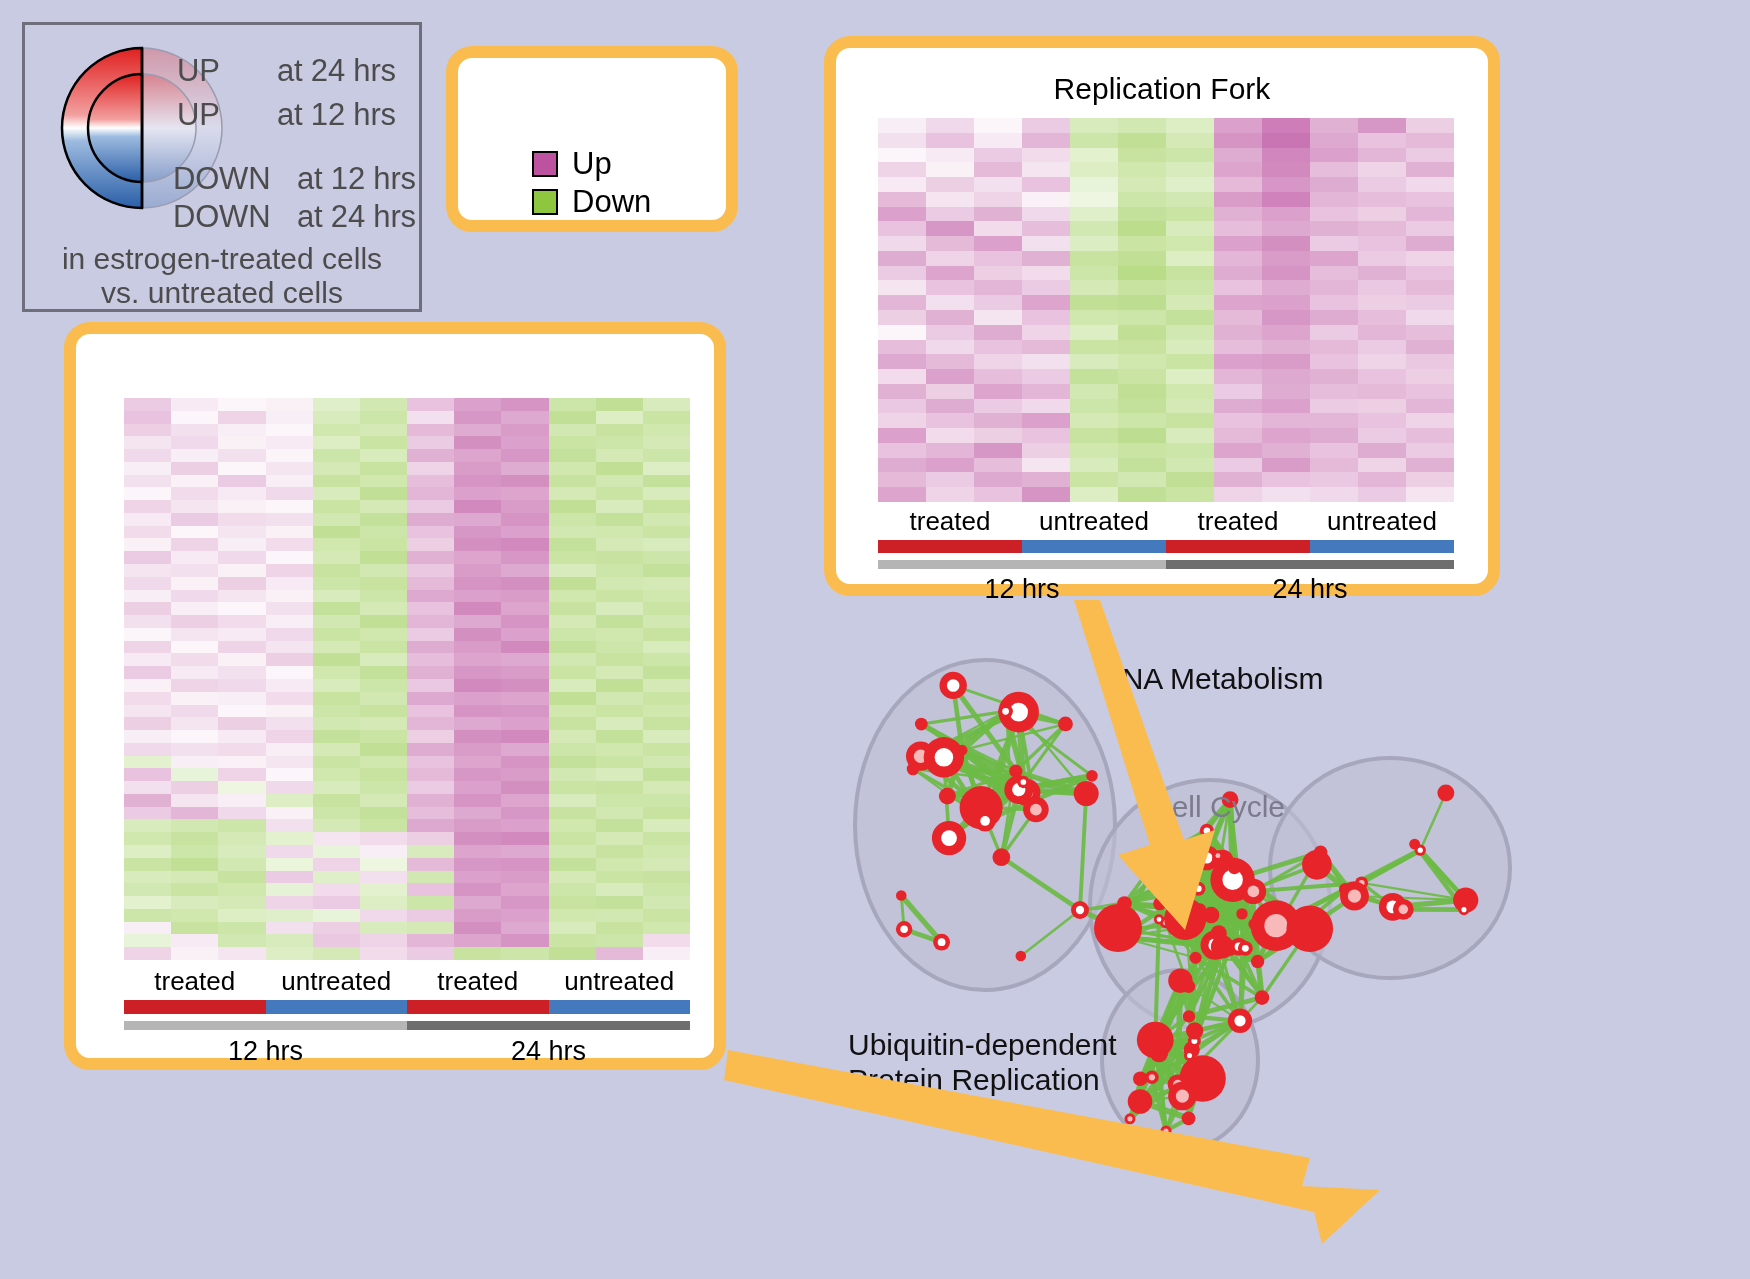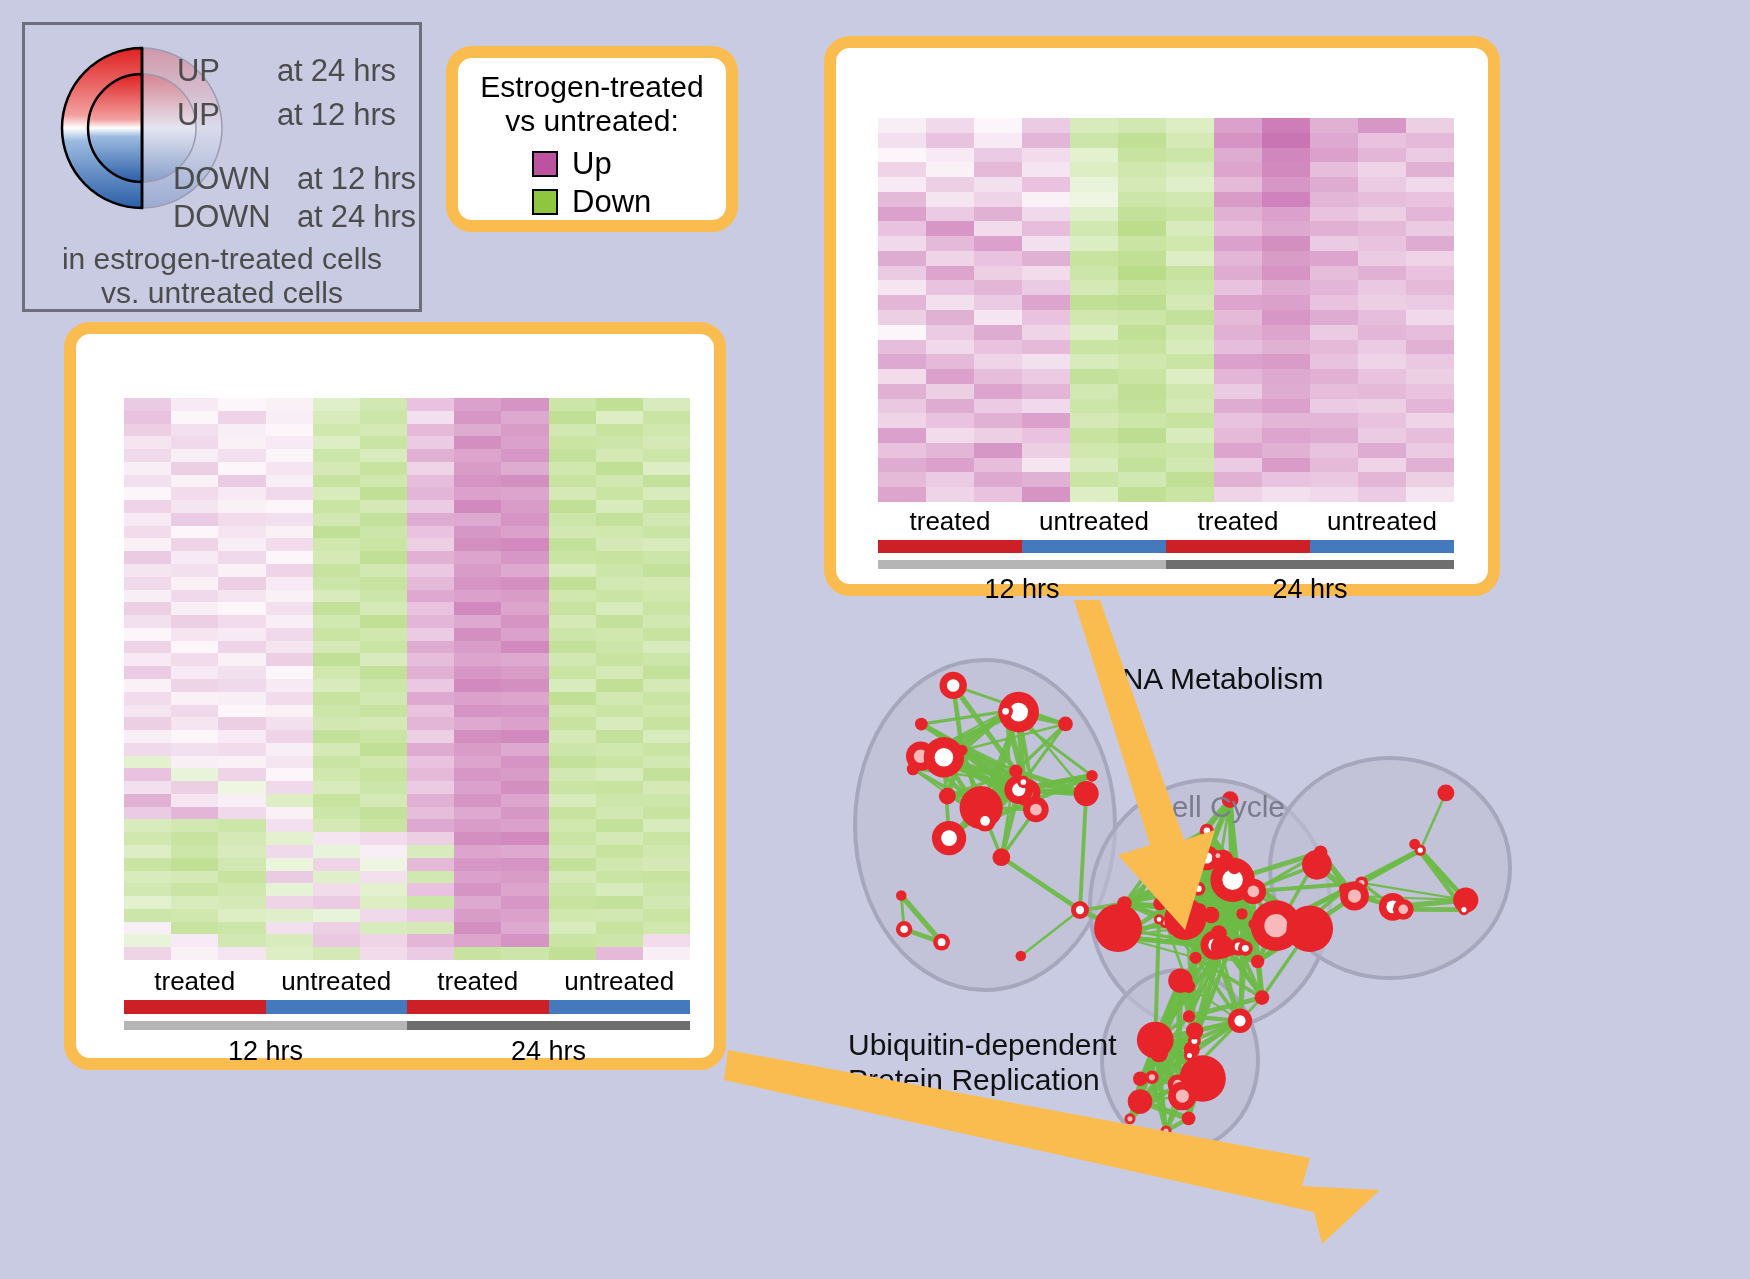--- a/index.html
+++ b/index.html
@@ -102,35 +102,32 @@
   <span class="legend-row" style="left:148px;top:136px;">DOWN</span>
   <span class="legend-row" style="left:272px;top:136px;">at 12 hrs</span>
   <span class="legend-row" style="left:148px;top:174px;">DOWN</span>
   <span class="legend-row" style="left:272px;top:174px;">at 24 hrs</span>
 
   <span class="legend-caption" style="top:250px;">vs. untreated cells</span>
   <span class="legend-caption" style="top:216px;">in estrogen-treated cells</span>
 </div>
 
 <div class="abs ypanel" id="ud-legend">
-  <div id="ud-title">
-    <span>Estrogen-treated</span><br>
-    <span>vs untreated:</span>
-  </div>
   <div class="ud-item" style="left:74px;top:88px;">
     <span class="ud-sw" id="sw-up" style="background: rgb(189, 82, 160);"></span>
     <span class="ud-lb">Up</span>
   </div>
   <div class="ud-item" style="left:74px;top:126px;">
     <span class="ud-sw" id="sw-down" style="background: rgb(142, 198, 63);"></span>
     <span class="ud-lb">Down</span>
   </div>
 </div>
 
 <div class="abs ypanel" id="panel-rep">
+  <div class="panel-title" style="top:24px;">Replication Fork</div>
   <div class="hm" id="hm-rep" style="left: 42px; top: 70px; width: 576px; height: 384px; grid-template-columns: repeat(12, 1fr); grid-template-rows: repeat(26, 1fr);">
       <div style="background:rgb(248,238,246)"></div>
       <div style="background:rgb(240,217,234)"></div>
       <div style="background:rgb(252,246,250)"></div>
       <div style="background:rgb(235,203,227)"></div>
       <div style="background:rgb(215,235,188)"></div>
       <div style="background:rgb(210,232,178)"></div>
       <div style="background:rgb(221,238,197)"></div>
       <div style="background:rgb(219,160,203)"></div>
       <div style="background:rgb(206,125,184)"></div>

